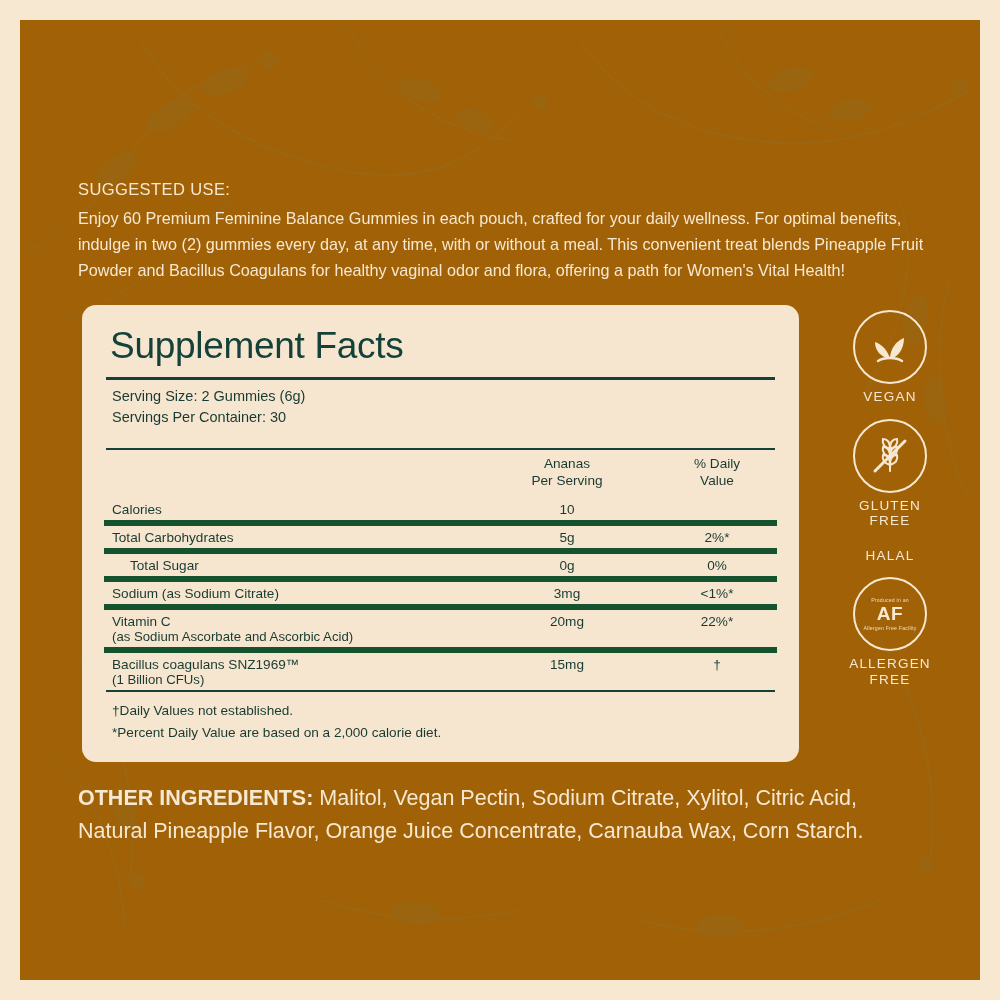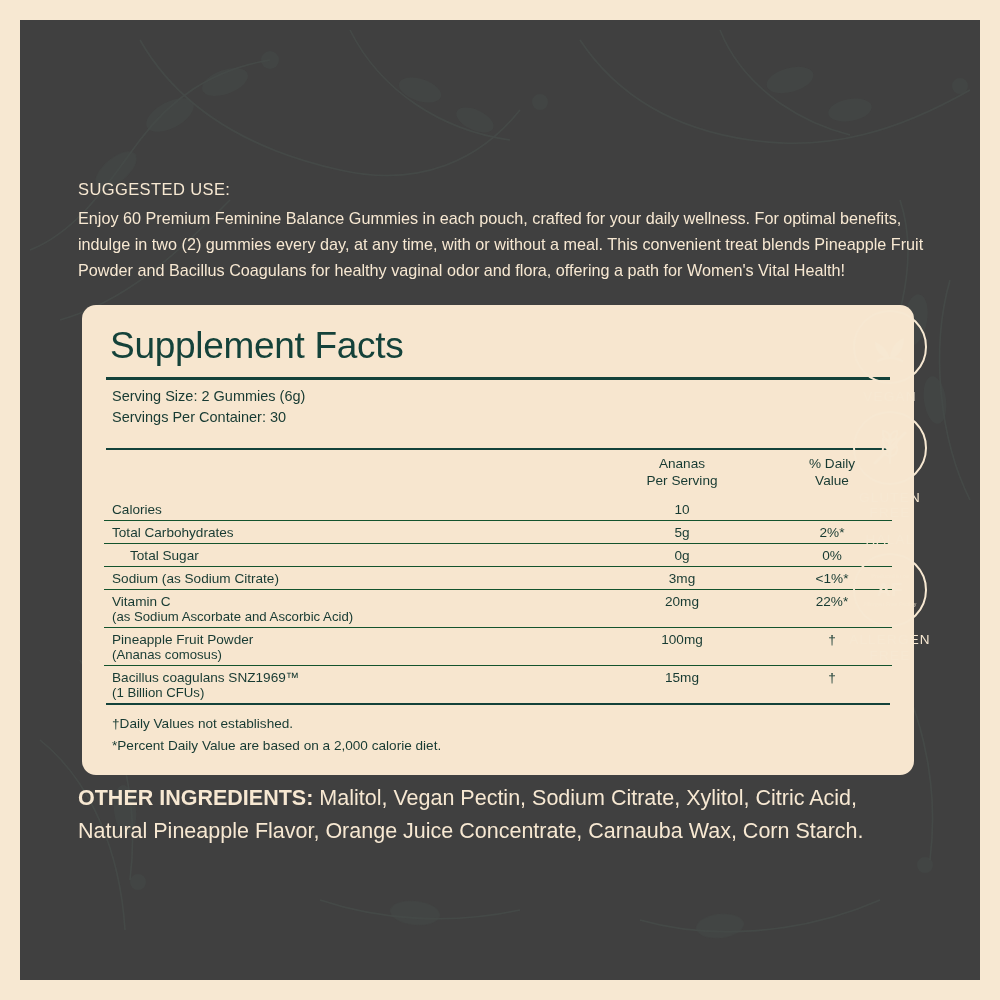--- a/index.html
+++ b/index.html
@@ -12,21 +12,21 @@
     background: #f7e8d2;
     font-family: "Liberation Sans", sans-serif;
     overflow: hidden;
   }
   .label {
     position: absolute;
     left: 20px;
     top: 20px;
     width: 960px;
     height: 960px;
-    background: #404040;
+    background: #a16207;
     overflow: hidden;
   }
   
   .botanical {
     position: absolute;
     inset: 0;
     opacity: 0.16;
     pointer-events: none;
   }
   .content {
@@ -51,21 +51,21 @@
   .suggested-body {
     font-size: 16.2px;
     line-height: 1.62;
   }
 
   
   .panel {
     position: absolute;
     left: 62px;
     top: 285px;
-    width: 832px;
+    width: 717px;
     background: #f7e6cf;
     border-radius: 14px;
     padding: 16px 22px 18px 22px;
     box-sizing: border-box;
     color: #173a32;
   }
   .panel-title {
     font-size: 37px;
     color: #14423a;
     font-weight: 400;
@@ -100,41 +100,41 @@
   .col-amt  { text-align: center; width: 180px; }
   .col-dv   { text-align: center; width: 120px; }
   thead th {
     font-weight: 400;
     font-size: 13.6px;
     line-height: 1.25;
     padding-bottom: 8px !important;
     padding-top: 6px !important;
   }
   tbody tr td {
-    border-top: 1px solid #14532d;
+    border-top: 6px solid #14532d;
   }
   tbody tr.first-row td { border-top: none; }
   .sub { padding-left: 26px !important; }
   .sub2 { font-size: 13.2px; }
   .footnotes {
     font-size: 13.6px;
     line-height: 1.6;
     padding: 8px 0 0 8px;
   }
 
   
   .badges {
     position: absolute;
     left: 800px;
     top: 290px;
     width: 140px;
     display: flex;
     flex-direction: column;
     align-items: center;
-    gap: 6px;
+    gap: 14px;
   }
   .badge {
     display: flex;
     flex-direction: column;
     align-items: center;
     color: #f7e8d2;
   }
   .badge-circle {
     width: 74px;
     height: 74px;
@@ -279,28 +279,20 @@
           <tr>
             <td class="col-name">
               <div>Vitamin C</div>
               <div class="sub2">(as Sodium Ascorbate and Ascorbic Acid)</div>
             </td>
             <td class="col-amt">20mg</td>
             <td class="col-dv">22%*</td>
           </tr>
           <tr>
             <td class="col-name">
-              <div>Pineapple Fruit Powder</div>
-              <div class="sub2">(Ananas comosus)</div>
-            </td>
-            <td class="col-amt">100mg</td>
-            <td class="col-dv">†</td>
-          </tr>
-          <tr>
-            <td class="col-name">
               <div>Bacillus coagulans SNZ1969™</div>
               <div class="sub2">(1 Billion CFUs)</div>
             </td>
             <td class="col-amt">15mg</td>
             <td class="col-dv">†</td>
           </tr>
         </tbody>
       </table>
 
       <div class="rule-med"></div>

